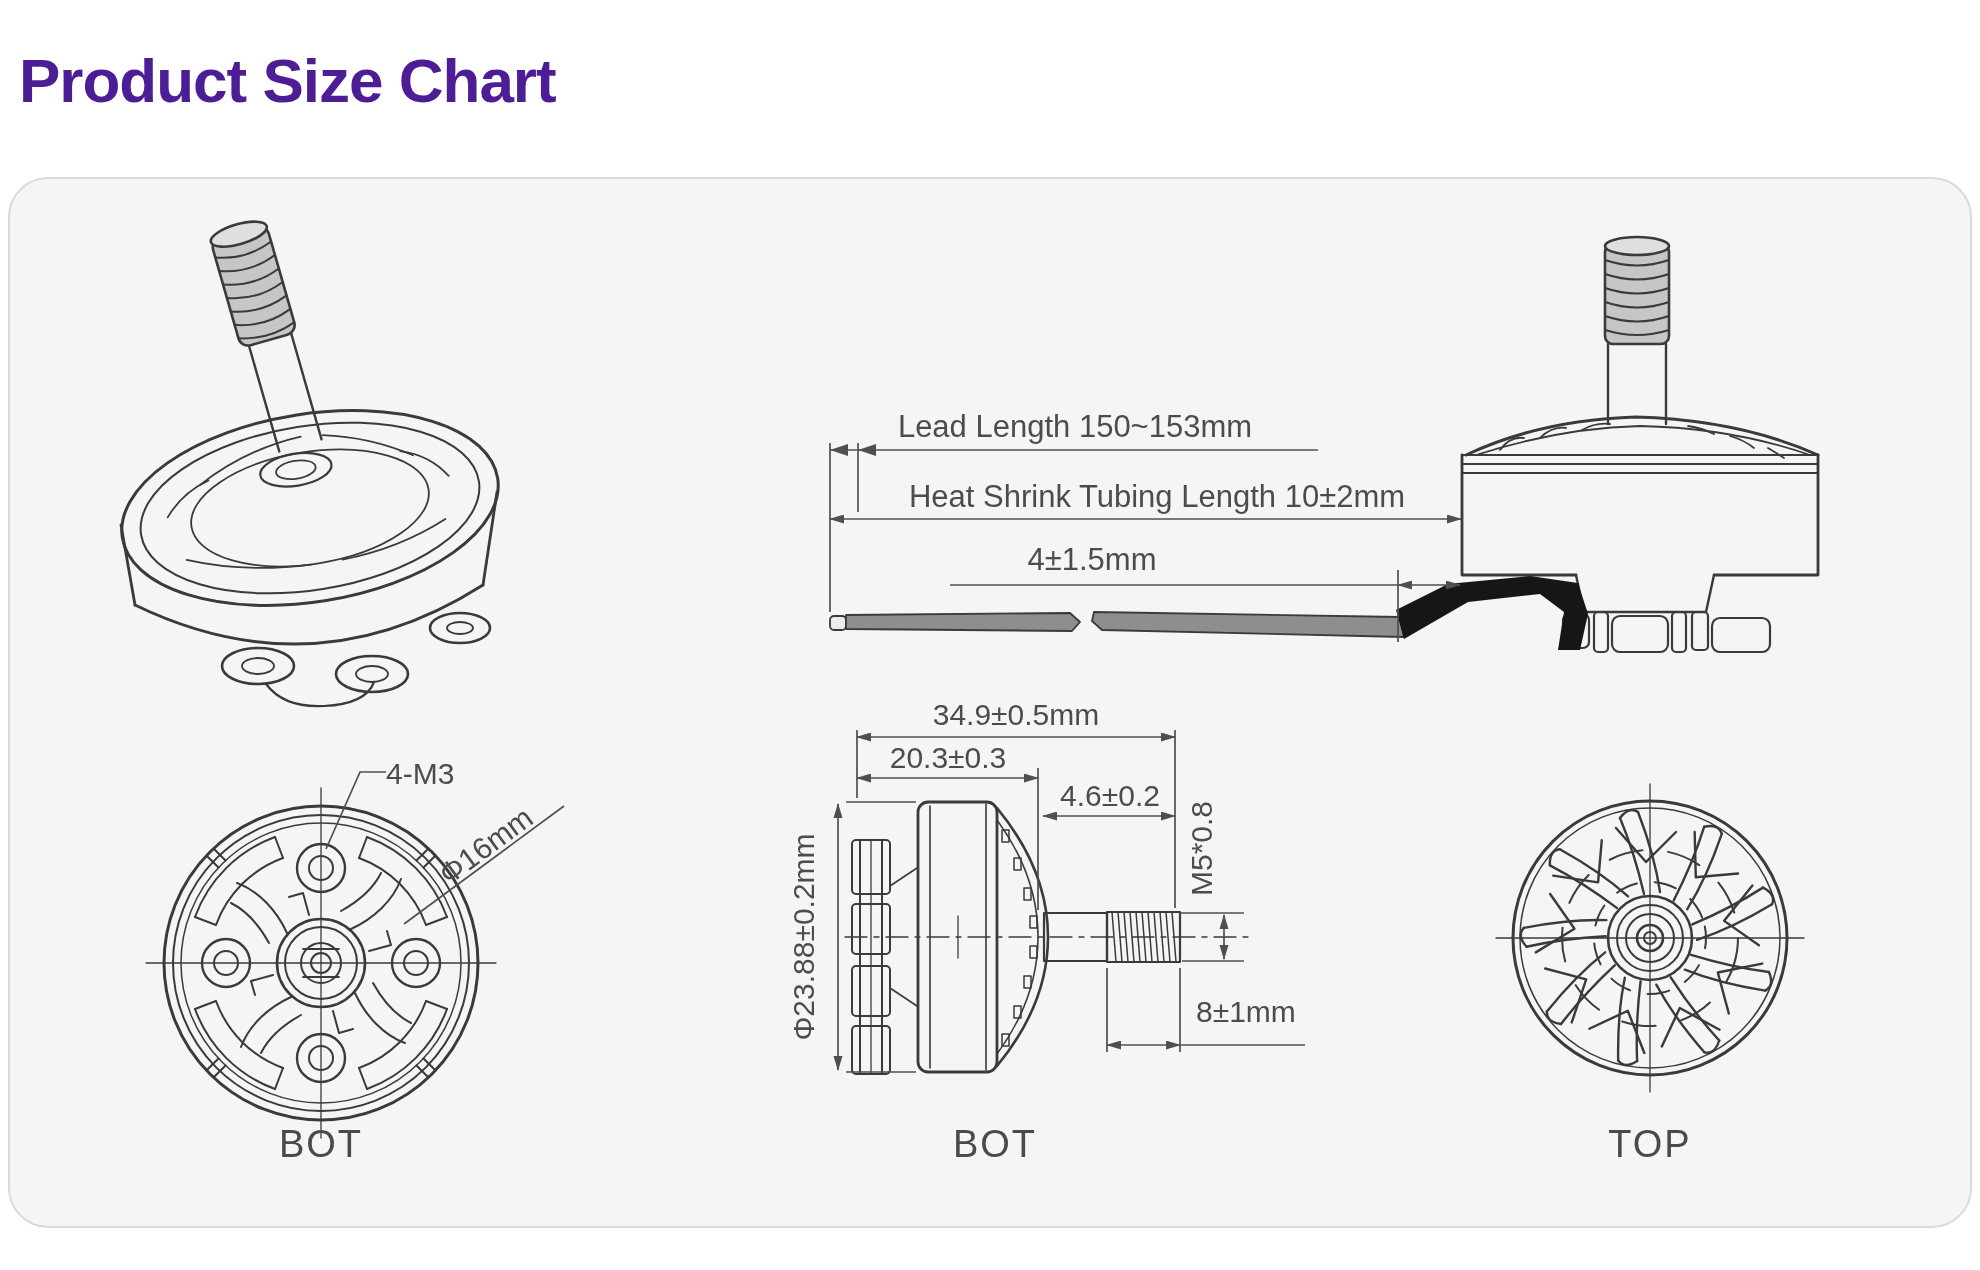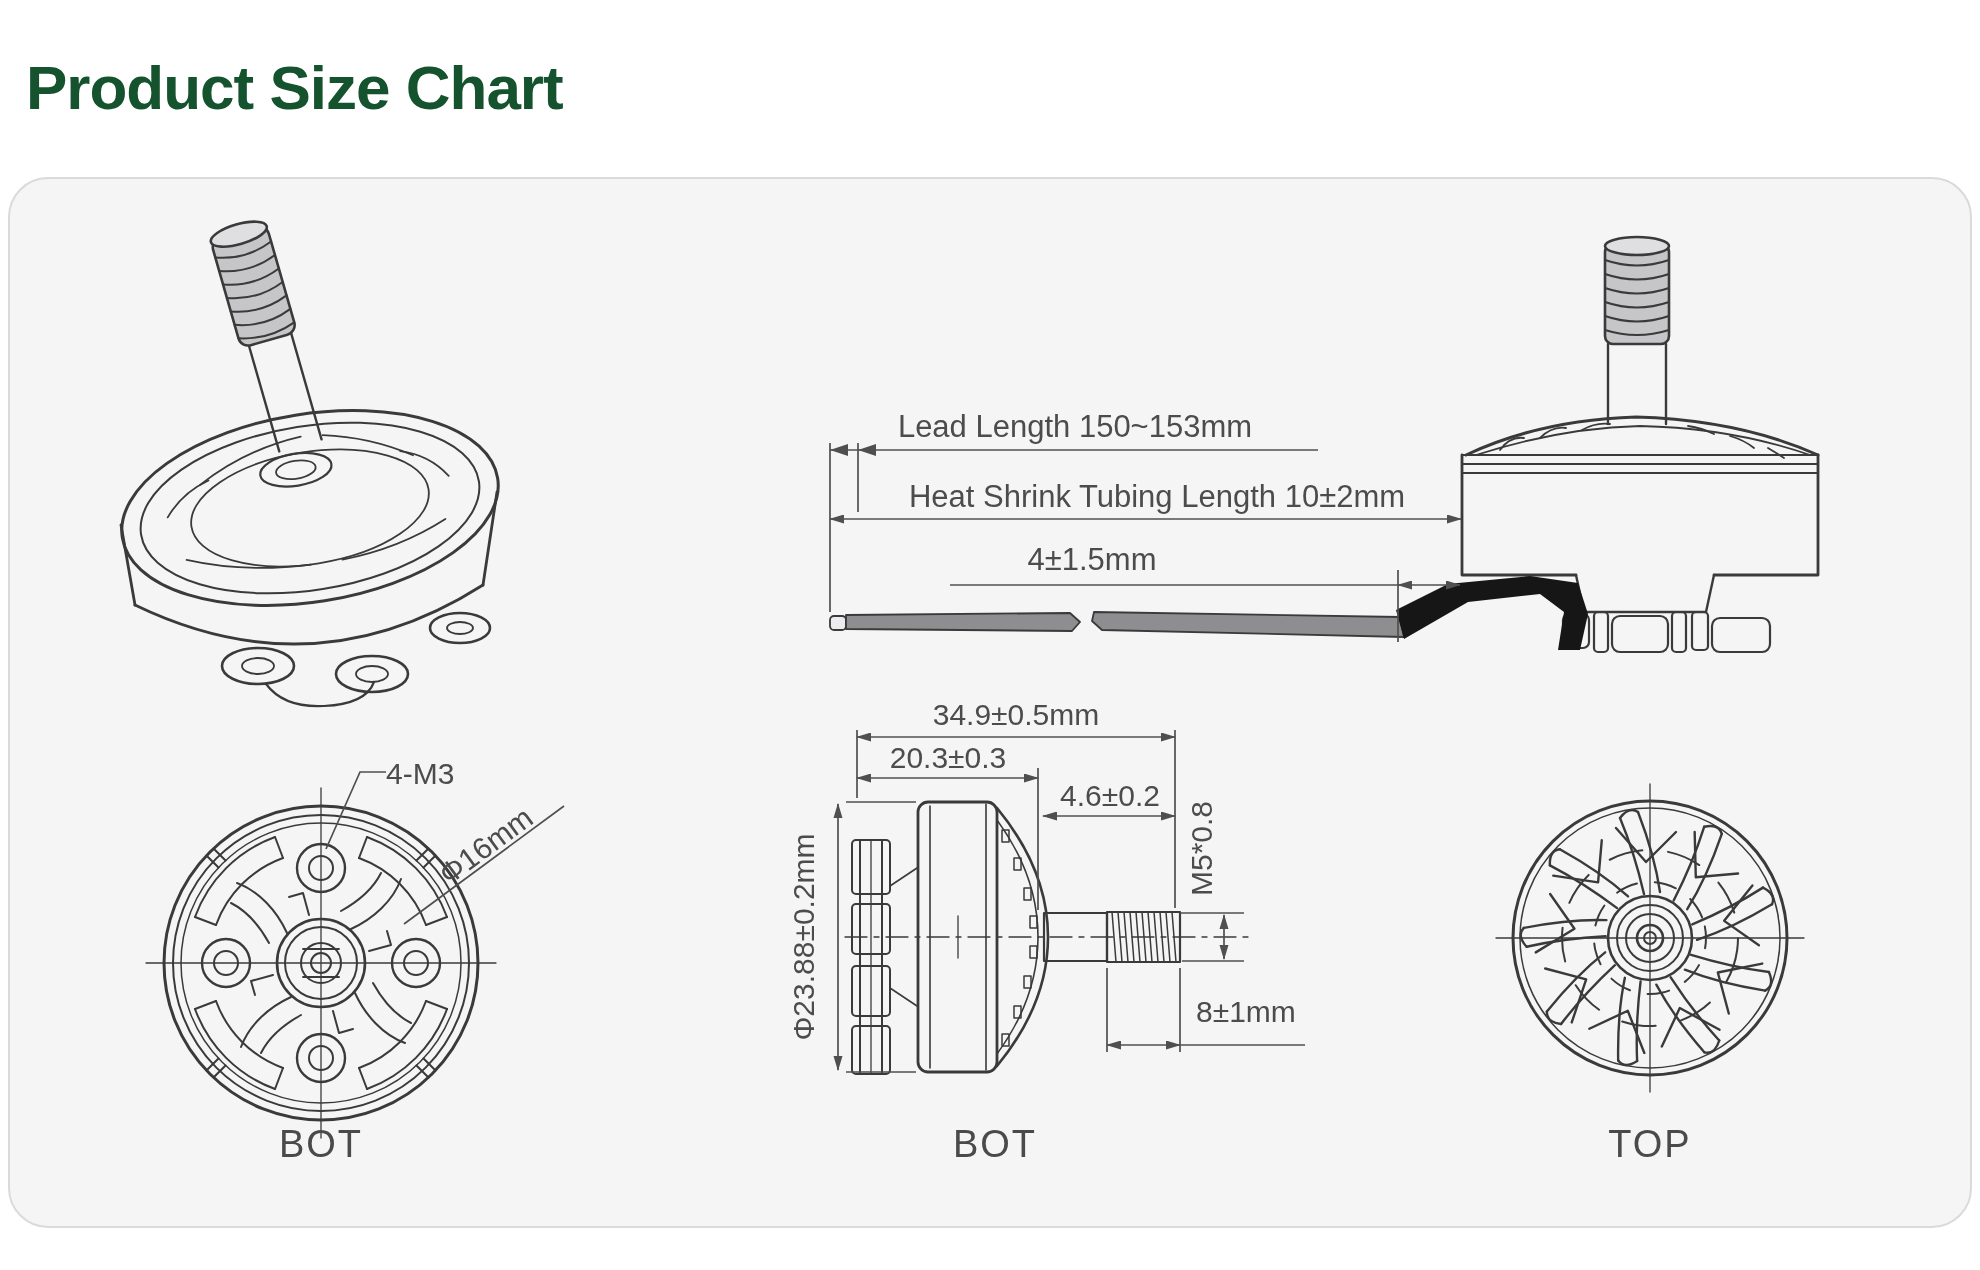--- a/index.html
+++ b/index.html
@@ -1,22 +1,22 @@
 <!DOCTYPE html>
 <html><head>
 <meta charset="utf-8">
 <style>
   html,body{margin:0;padding:0;}
   body{
     width:1980px;height:1270px;position:relative;background:#ffffff;
     font-family:"Liberation Sans", sans-serif;overflow:hidden;
   }
   .page-title{
-    position:absolute;left:10px;top:36px;margin:16px;
-    font-size:62px;font-weight:700;letter-spacing:-1px;color:#14532d;
+    position:absolute;left:10px;top:36px;margin:9px;
+    font-size:62px;font-weight:700;letter-spacing:-1px;color:#4c1d95;
   }
   .chart-card{
     position:absolute;left:8px;top:177px;width:1964px;height:1051px;
     box-sizing:border-box;background:#f5f5f6;border:2px solid #dadadc;border-radius:40px;
   }
   .diagram-svg{position:absolute;left:0;top:0;width:1980px;height:1270px;}
   svg text{font-family:"Liberation Sans", sans-serif;}
 </style>
 </head>
 <body>

